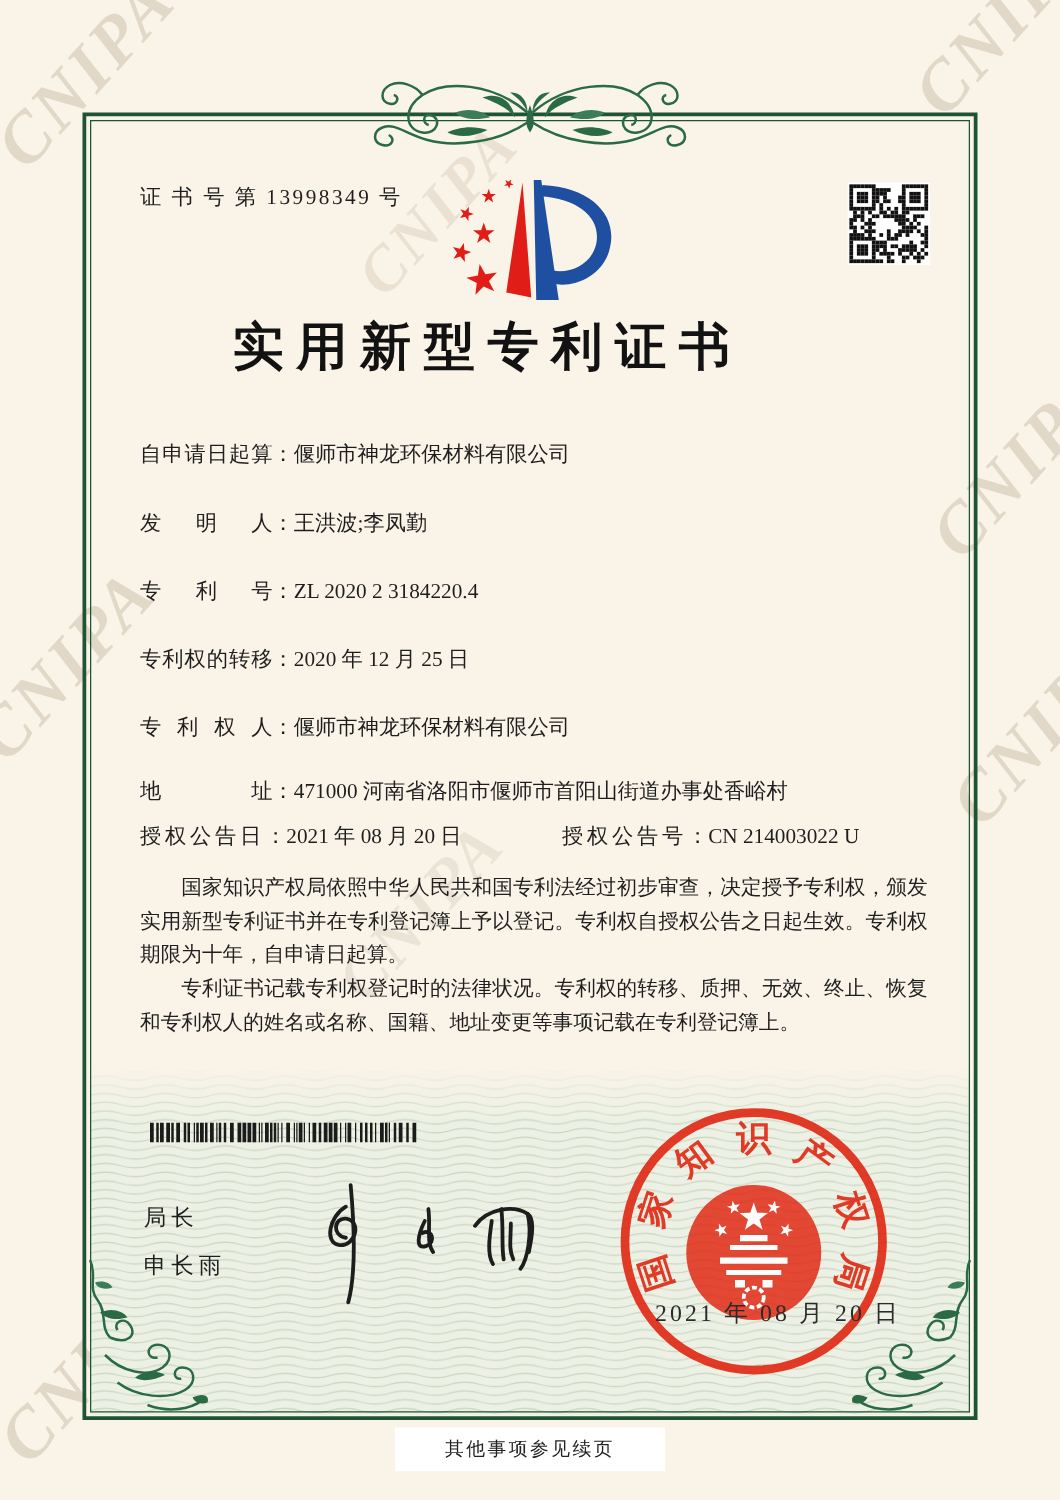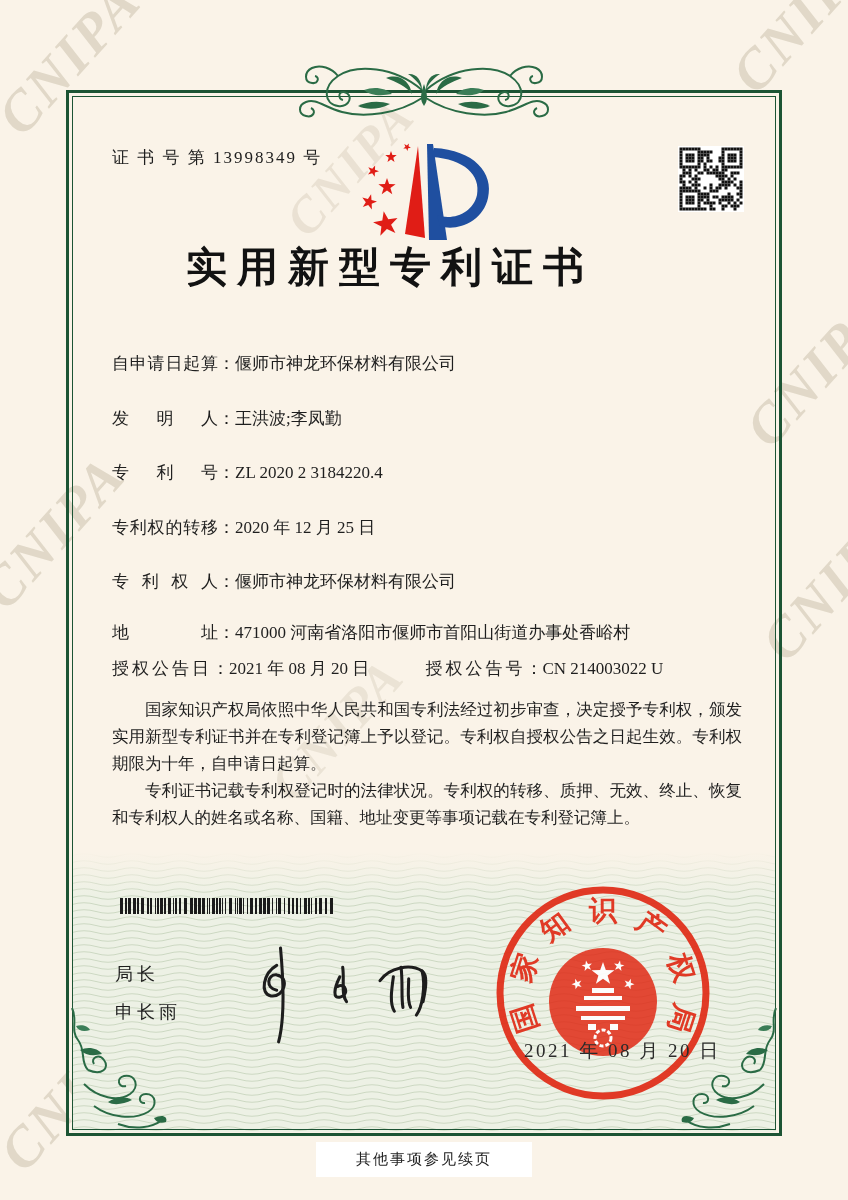--- a/index.html
+++ b/index.html
@@ -38,32 +38,32 @@
   .ornament{position:absolute;z-index:3;}
   .orn-top{left:294px;top:56px;}
   .orn-bl{left:58px;top:1006px;}
   .orn-br{left:680px;top:1006px;transform:scaleX(-1);}
   
   .content{position:absolute;left:0;top:0;width:848px;height:1200px;z-index:4;}
   .cert-no{position:absolute;left:112px;top:146px;font-size:17px;letter-spacing:2px;}
   .logo{position:absolute;left:352px;top:140px;}
   .qr{position:absolute;left:678px;top:146px;}
   .title{
-    position:absolute;left:0;top:240px;width:780px;text-align:center;
+    position:absolute;left:0;top:250px;width:780px;text-align:center;
     font-size:41px;font-weight:600;letter-spacing:10px;color:#121212;
   }
   .frow{position:absolute;left:112px;font-size:17px;white-space:nowrap;}
   .frow .flabel{
     display:inline-block;width:106px;text-align:justify;text-align-last:justify;
     vertical-align:bottom;
   }
   .r1{top:352px}.r2{top:407px}.r3{top:461px}.r4{top:516px}.r5{top:570px}.r6{top:621px}
   .grant-row{position:absolute;left:112px;top:657px;font-size:17px;white-space:nowrap;}
   .grant-row .glabel{letter-spacing:3px;}
-  .grant-row .g2{margin-left:52px;}
+  .grant-row .g2{margin-left:76px;}
   .paras{
     position:absolute;left:112px;top:696px;width:630px;
     font-size:16.5px;line-height:27px;color:#1f1f1f;text-align:justify;
   }
   .paras p{margin:0;text-indent:2em;}
   .barcode{position:absolute;left:120px;top:898px;}
   .sig-title{position:absolute;left:115px;top:962px;font-size:18px;letter-spacing:4px;}
   .sig-name{position:absolute;left:115px;top:1000px;font-size:18px;letter-spacing:4px;}
   .sig-script{position:absolute;left:248px;top:942px;}
   .seal{position:absolute;left:488px;top:878px;opacity:.9;}

